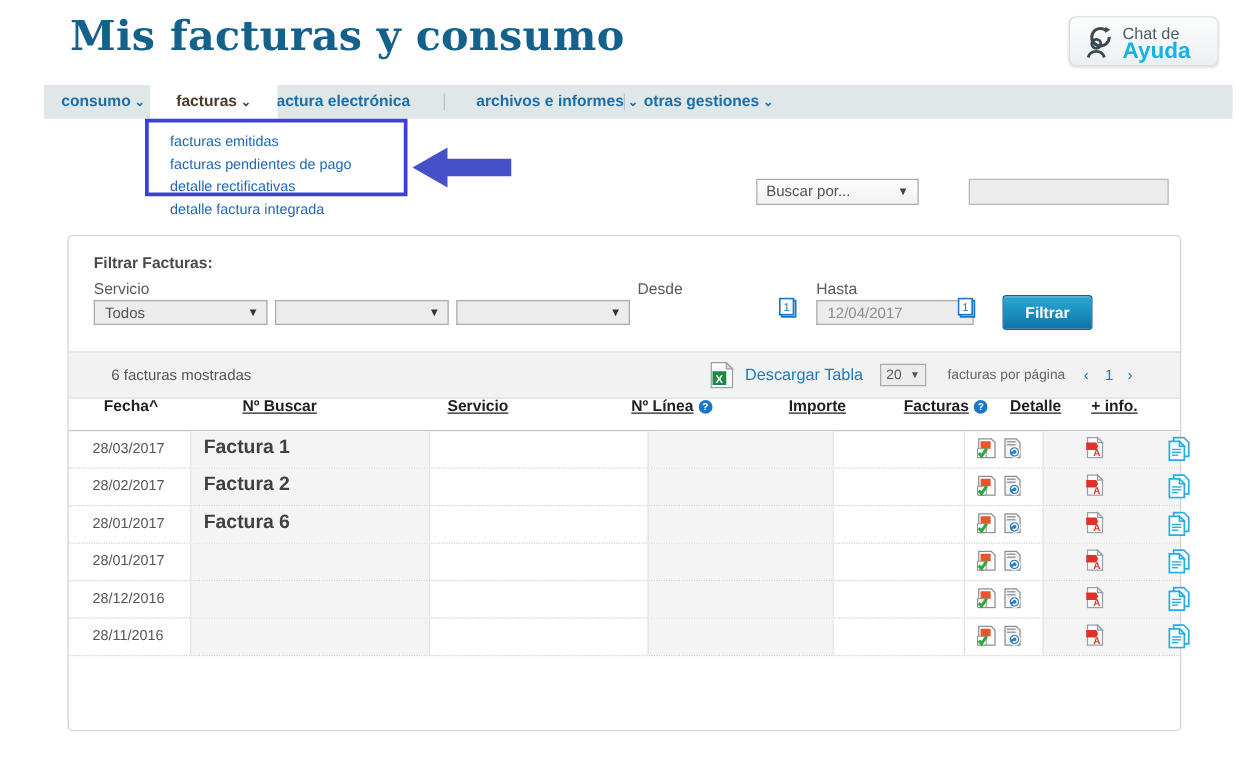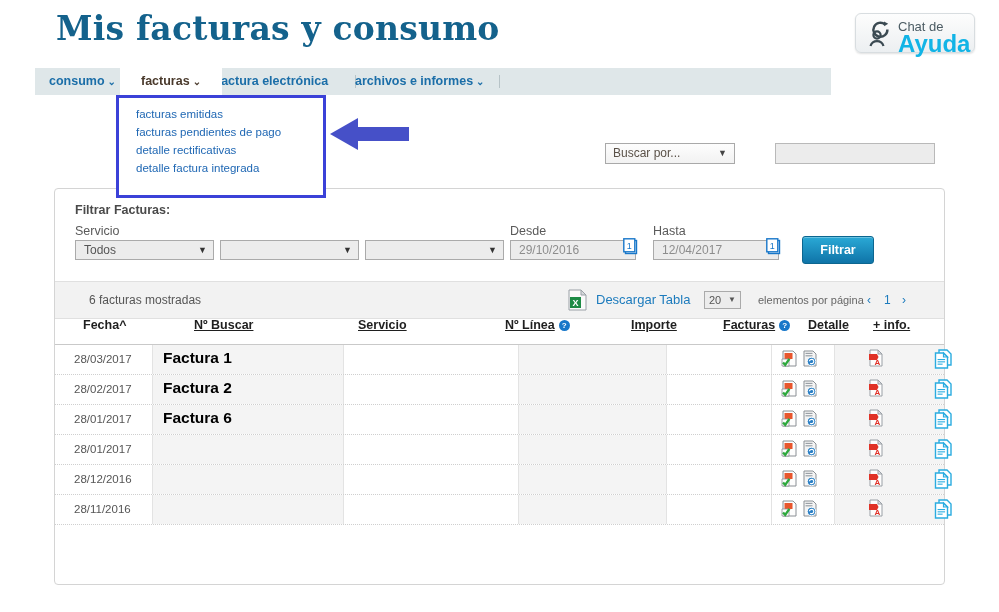--- a/index.html
+++ b/index.html
@@ -26,26 +26,26 @@
     border:1px solid #d8dde0;
     box-shadow:0 1px 2px rgba(0,0,0,.12);
   }
   #chat-help .ico{position:absolute;left:8px;top:4px;width:30px;height:30px;}
   #chat-help .l1{
     position:absolute;left:42px;top:5px;
     font-size:13px;color:#4b5b63;
   }
   #chat-help .l2{
     position:absolute;left:42px;top:16px;
-    font-size:24px;font-weight:bold;color:#12b4e6;
+    font-size:18px;font-weight:bold;color:#12b4e6;
   }
   
   #nav{
     position:absolute;left:35px;top:68px;
-    width:796px;height:27px;
+    width:951px;height:27px;
     background:#dfe7e9;
   }
   .nav-item{
     position:absolute;top:0;height:27px;
     line-height:27px;
     font-size:12.5px;font-weight:bold;
     color:#1b6ea8;
     padding:0 10px;
     white-space:nowrap;
     cursor:pointer;
@@ -53,21 +53,21 @@
   .nav-item.active{
     background:#ffffff;color:#4a3a2c;
   }
   .nav-item .car{font-size:10px;color:#1b6ea8;margin-left:3px;}
   .nav-sep{
     position:absolute;top:7px;width:1px;height:13px;background:#b7c3c7;
   }
   
   #dropdown{
     position:absolute;left:116px;top:95px;
-    width:210px;height:103px;
+    width:210px;height:62px;
     background:#ffffff;
     border:3px solid #3b41d8;
     box-sizing:border-box;
     z-index:30;
   }
   #dropdown .dd-item{
     position:absolute;left:17px;
     font-size:11.5px;color:#2068b4;
     white-space:nowrap;cursor:pointer;
   }
@@ -195,21 +195,21 @@
   }
   .cell-shade{
     position:absolute;top:0;height:29px;background:#f4f4f4;
   }
   .c-fecha{
     position:absolute;left:19px;top:8px;
     font-size:11.5px;color:#555;
   }
   .c-num{
     position:absolute;left:108px;top:4px;
-    font-size:15.5px;font-weight:bold;color:#000000;
+    font-size:15.5px;font-weight:bold;color:#404040;
   }
   .vline{position:absolute;top:0;width:1px;background:#e3e3e3;}
   .icons-cell{position:absolute;top:5px;}
 </style>
 </head>
 <body>
 
 <div id="page-title">Mis facturas y consumo</div>
 
 <div id="chat-help">
@@ -229,24 +229,27 @@
   <div class="nav-item" style="left:4px;">
     <span>consumo</span><span class="car">⌄</span>
   </div>
   <div class="nav-item" style="left:172px;">
     <span>factura electrónica</span>
   </div>
   <div class="nav-item active" style="left:85px;width:82px;text-align:center;">
     <span>facturas</span><span class="car" style="color:#4a3a2c;">⌄</span>
   </div>
   <div class="nav-sep" style="left:320px;"></div>
-  <div class="nav-item" style="left:310px;">
+  <div class="nav-item" style="left:336px;">
     <span>archivos e informes</span><span class="car">⌄</span>
   </div>
   <div class="nav-sep" style="left:464px;"></div>
+  <div class="nav-item" style="left:470px;">
+    <span>otras gestiones</span><span class="car">⌄</span>
+  </div>
 </div>
 
 <div id="dropdown">
   <div class="dd-item" style="top:10px;">facturas emitidas</div>
   <div class="dd-item" style="top:28px;">facturas pendientes de pago</div>
   <div class="dd-item" style="top:46px;">detalle rectificativas</div>
   <div class="dd-item" style="top:64px;">detalle factura integrada</div>
 </div>
 
 <div id="annot-arrow">
@@ -273,21 +276,20 @@
   <div class="fsel" style="left:165px;width:139px;">
     <span></span>
     <span class="car">▼</span>
   </div>
   <div class="fsel" style="left:310px;width:139px;">
     <span></span>
     <span class="car">▼</span>
   </div>
 
   <div class="dlabel" style="left:455px;top:35px;">Desde</div>
-  <div class="dfield" style="left:455px;">29/10/2016</div>
   <span class="calico" style="left:568px;">
     <svg width="15" height="17" viewBox="0 0 15 17">
       <rect x="2.5" y="2.5" width="11" height="13" fill="#fff" stroke="#1877c9" stroke-width="1.4"></rect>
       <rect x="0.8" y="0.8" width="11" height="13" fill="#fff" stroke="#1877c9" stroke-width="1.4"></rect>
       <text x="6.3" y="11" font-size="9" text-anchor="middle" fill="#1877c9" font-family="Liberation Sans, sans-serif">1</text>
     </svg>
   </span>
 
   <div class="dlabel" style="left:598px;top:35px;">Hasta</div>
   <div class="dfield" style="left:598px;">12/04/2017</div>
@@ -309,21 +311,21 @@
         <path d="M13 1 v5 h5 z" fill="#d8dadd" stroke="#9aa0a6" stroke-width="1"></path>
         <rect x="2" y="8" width="11" height="11" fill="#1e8b45"></rect>
         <text x="7.5" y="17" font-size="9" fill="#fff" text-anchor="middle" font-family="Liberation Sans, sans-serif" font-weight="bold">X</text>
       </svg>
     </span>
     <div id="download-link">Descargar Tabla</div>
     <div id="per-page">
       <span>20</span>
       <span class="car">▼</span>
     </div>
-    <div id="per-page-label">elementos por página</div>
+    <div id="per-page-label">facturas por página</div>
     <div class="pager" style="left:812px;top:11px;">‹</div>
     <div class="pager pnum" style="left:829px;top:11px;">1</div>
     <div class="pager" style="left:847px;top:11px;">›</div>
   </div>
 
   <div id="tbl">
     <div class="thead">
       <div class="th nolink" style="left:28px;">Fecha^</div>
       <div class="th" style="left:139px;">Nº Buscar</div>
       <div class="th" style="left:303px;">Servicio</div>

